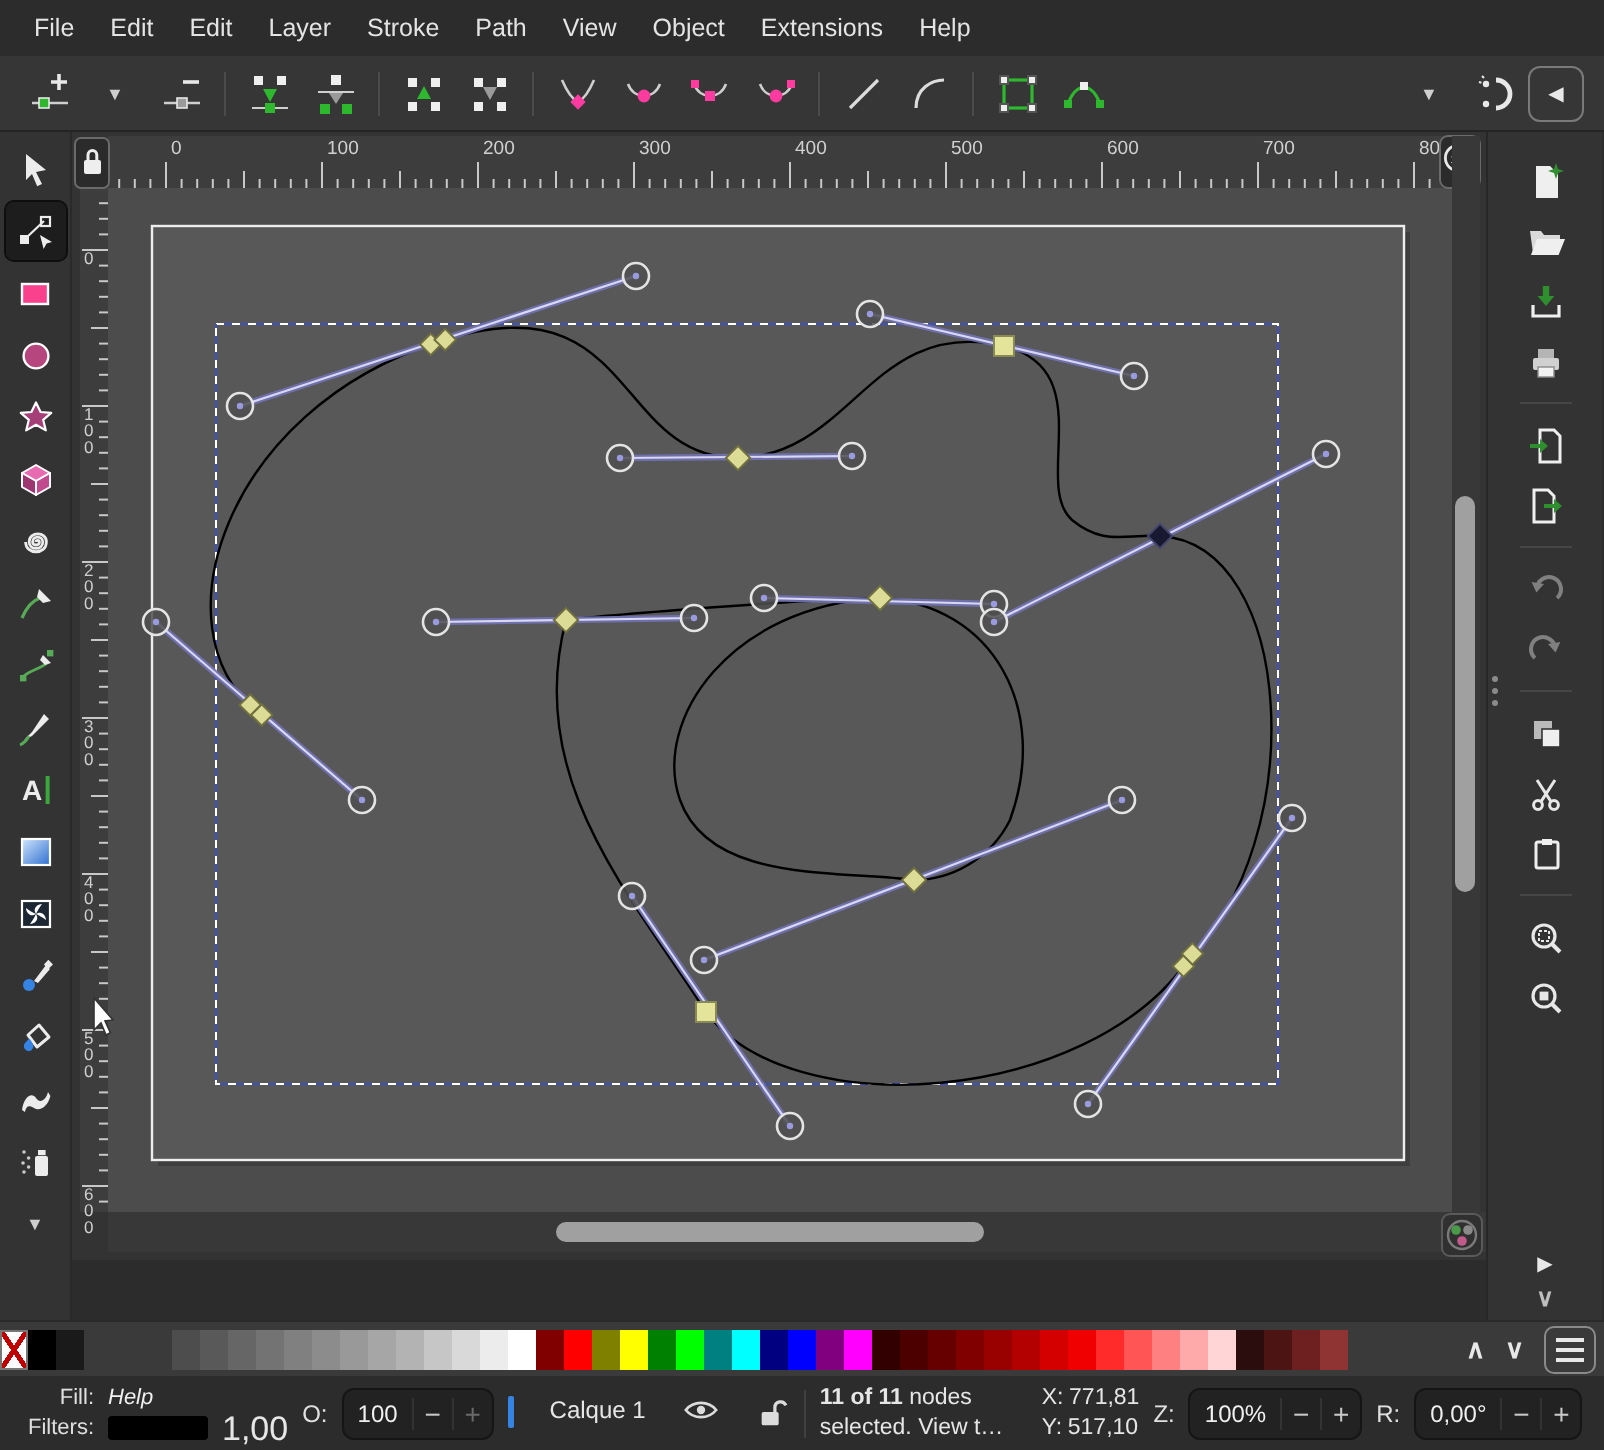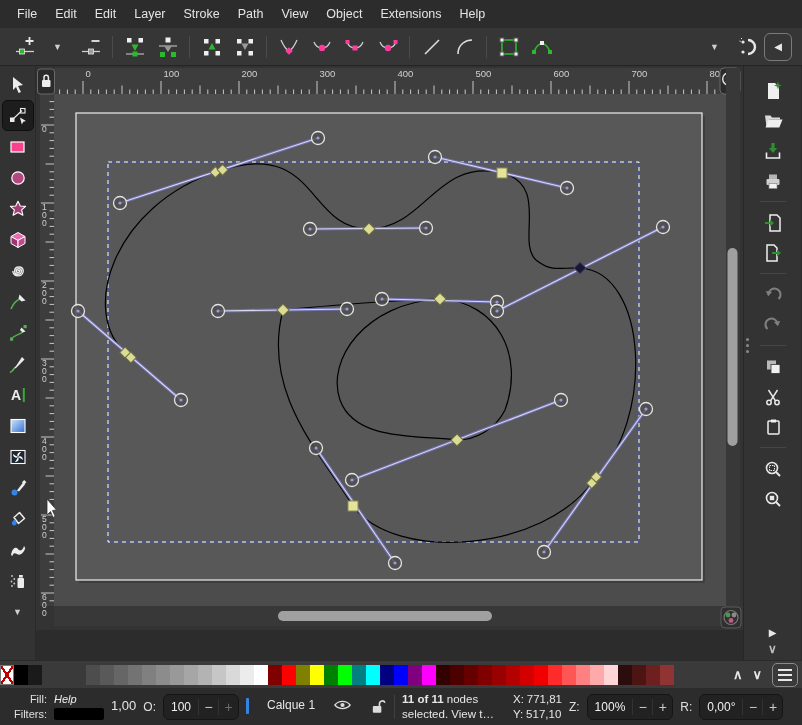--- a/index.html
+++ b/index.html
@@ -50,21 +50,21 @@
   .pal-right{margin-left:auto;display:flex;align-items:center;gap:10px;padding-right:4px}
   .pal-arrow{color:#e8e8e8;font-size:13px;font-weight:bold}
   .pal-menu{width:26px;height:24px;border:1px solid #8a8a8a;border-radius:5px;display:flex;align-items:center;justify-content:center}
   
   .statusbar{flex:0 0 37px;background:#2c2c2c;display:flex;align-items:center;font-size:12px;gap:7px;padding:0 5px}
   .fs-block{display:flex;flex-direction:column;gap:1px;font-size:11px}
   .fs-row{display:flex;align-items:center;height:14px}
   .fs-lbl{width:42px;text-align:right;margin-right:7px;color:#e0e0e0}
   .fill-none{font-style:italic;color:#efefef}
   .stroke-swatch{width:50px;height:12px;background:#000;border-radius:2px}
-  .sw-width{font-size:13px;align-self:flex-end;margin-bottom:12px}
+  .sw-width{font-size:17px;align-self:flex-end;margin-bottom:0}
   .spin{display:flex;align-items:center;background:#222;border:1px solid #151515;border-radius:6px;height:26px}
   .spin .val{padding:0 7px;min-width:32px;text-align:center;color:#f0f0f0}
   .spin .b{width:20px;text-align:center;color:#c9c9c9;font-size:14px;border-left:1px solid #333}
   .spin .b.dim{color:#6a6a6a}
   .layer-block{display:flex;align-items:flex-start;gap:18px}
   .layer-bar{width:3px;height:16px;background:#3584e4;border-radius:1px}
   .vsep{width:1px;height:24px;background:#404040}
   .msg{font-size:11.5px;line-height:1.28;width:104px;overflow:hidden;white-space:nowrap}
   .xy{font-size:11.5px;line-height:1.28}
   .xy .r{display:flex}

